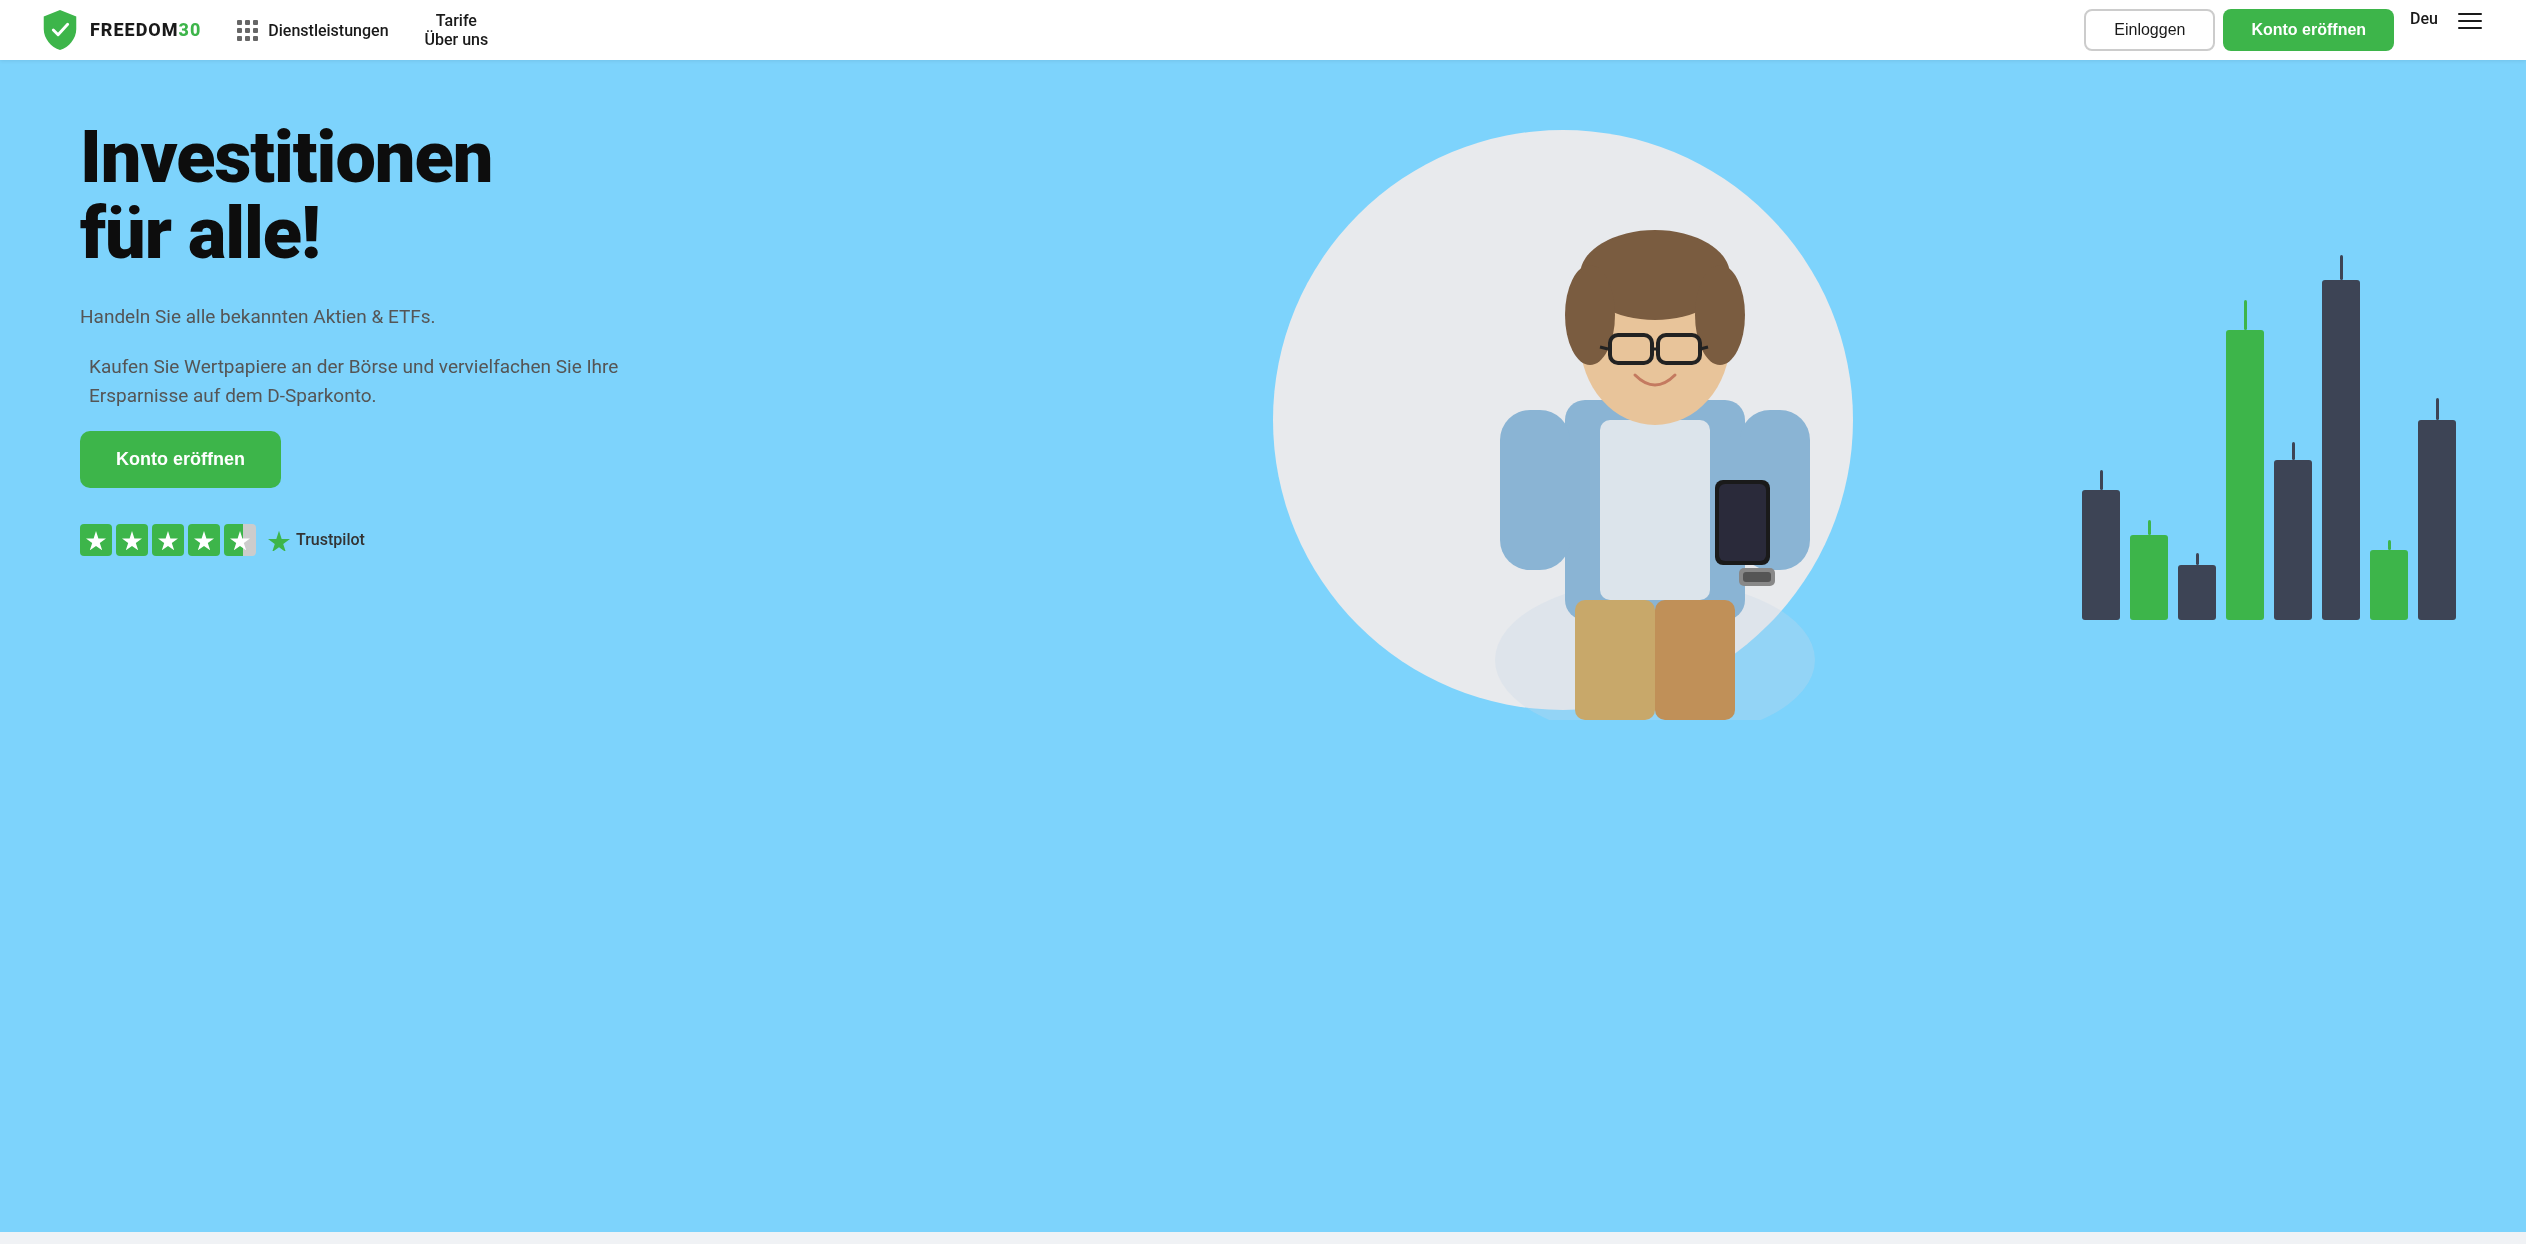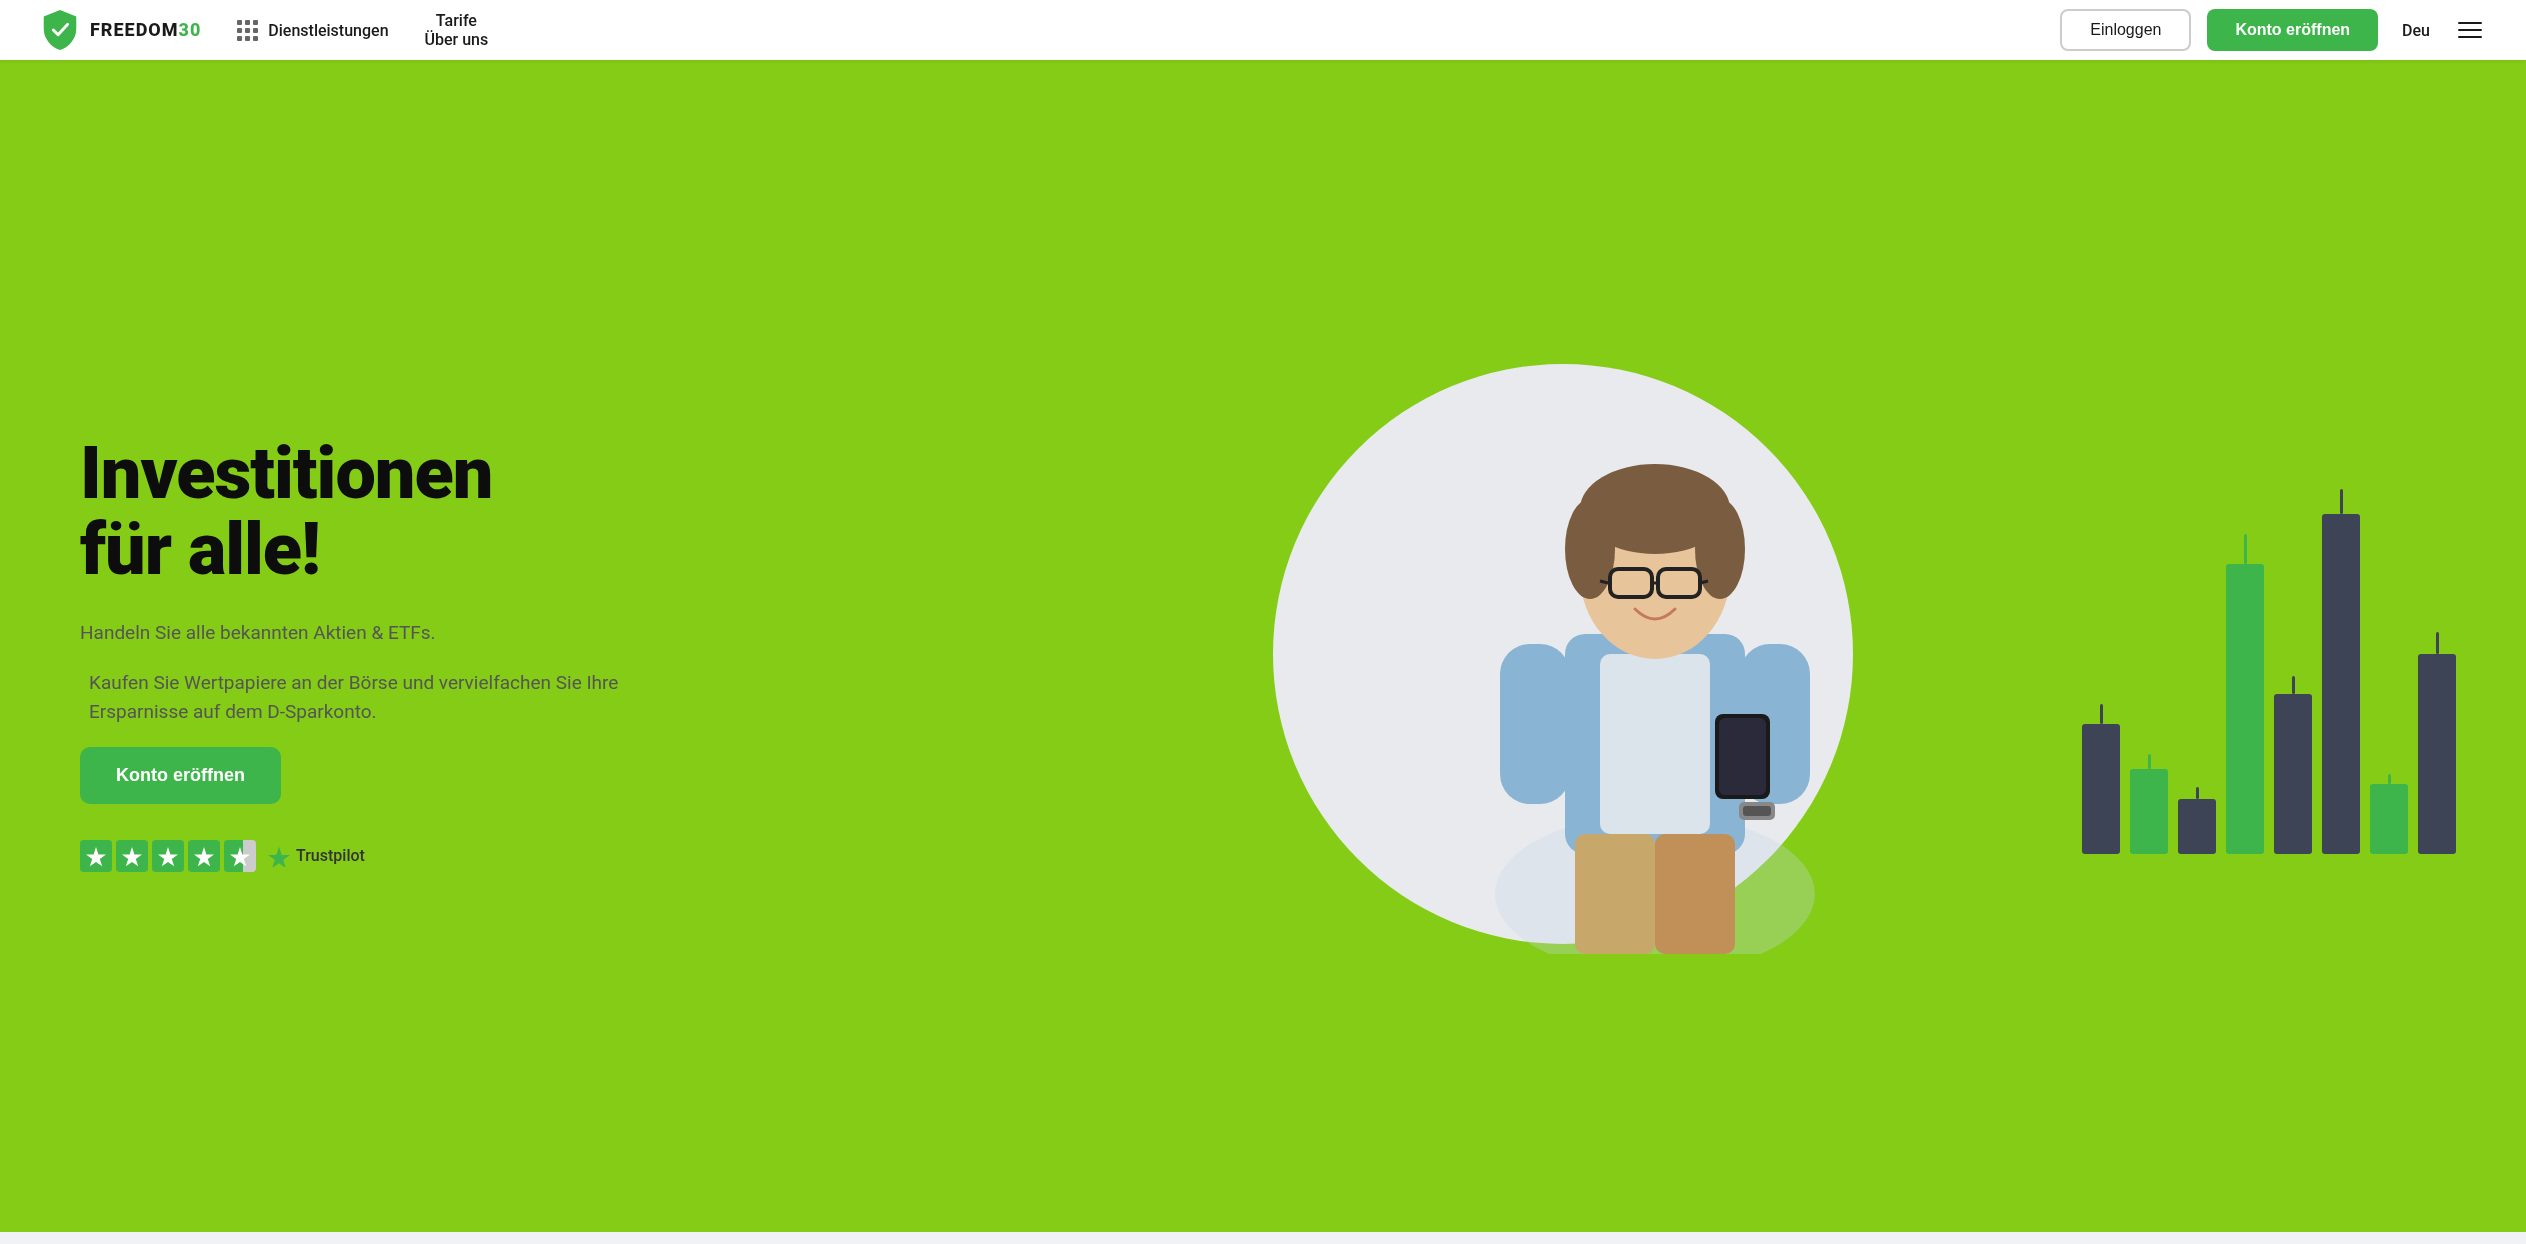--- a/index.html
+++ b/index.html
@@ -105,22 +105,21 @@
 
     .nav-service-item {
       display: flex;
       align-items: center;
       gap: 6px;
       cursor: pointer;
     }
 
     .navbar-right {
       display: flex;
-      align-items: center;
-      gap: 16px;
+      gap: 8px;
     }
 
     .btn-login {
       padding: 10px 28px;
       border: 2px solid #cccccc;
       background: #fff;
       border-radius: 8px;
       font-size: 16px;
       font-weight: 500;
       color: #1a1a1a;
@@ -160,24 +159,24 @@
     .hamburger-icon span {
       display: block;
       width: 24px;
       height: 2px;
       background: #1a1a1a;
       border-radius: 2px;
     }
 
     
     .hero {
-      background: #84cc16;
+      background: #7dd3fc;
       min-height: calc(100vh - 72px);
       display: flex;
-      align-items: center;
+      align-items: flex-start;
       padding: 60px 40px 44px 80px;
       position: relative;
       overflow: hidden;
     }
 
     .hero-left {
       flex: 0 0 auto;
       max-width: 560px;
       z-index: 2;
     }

